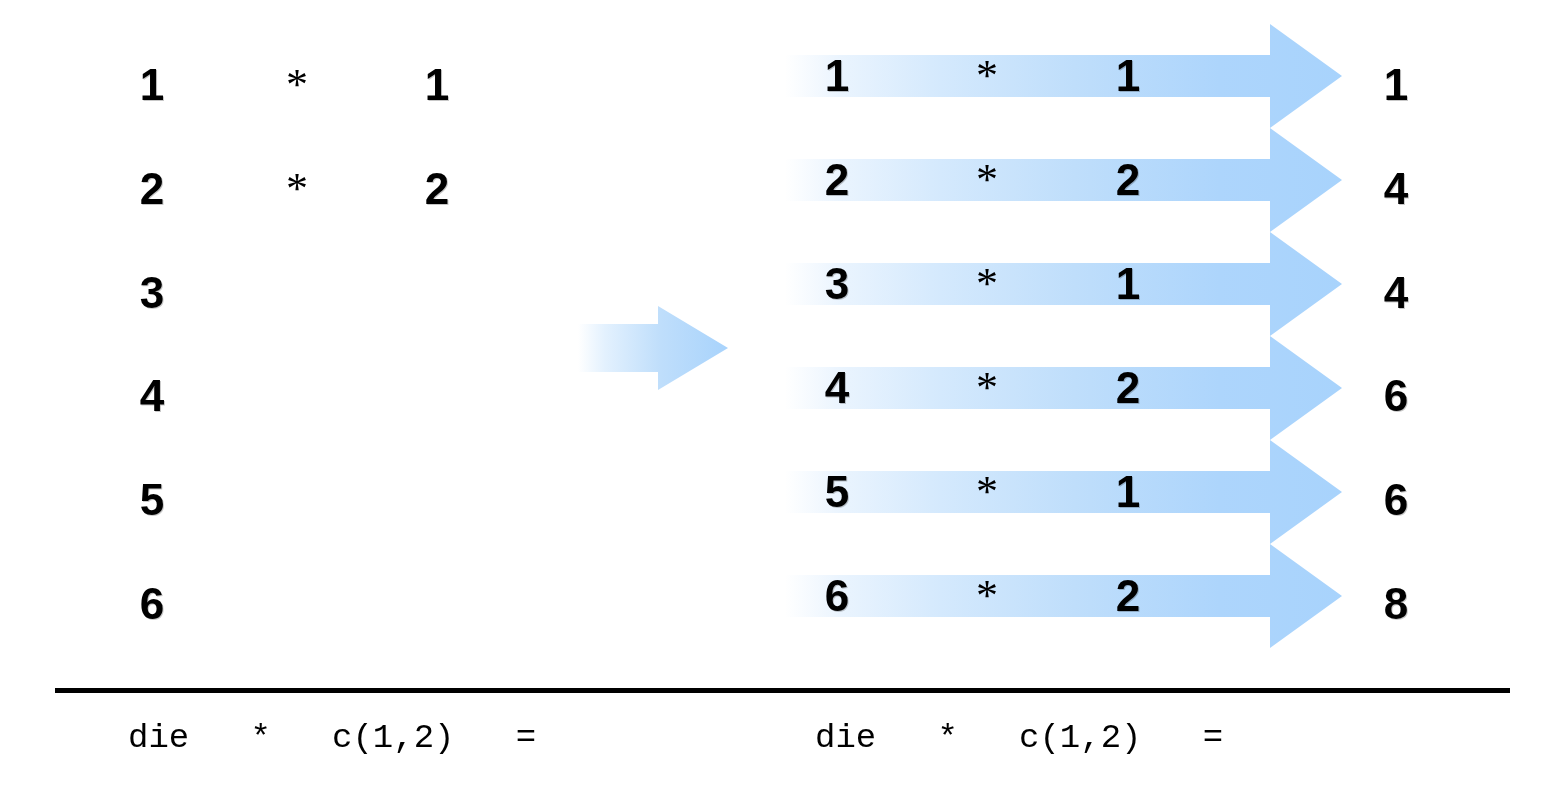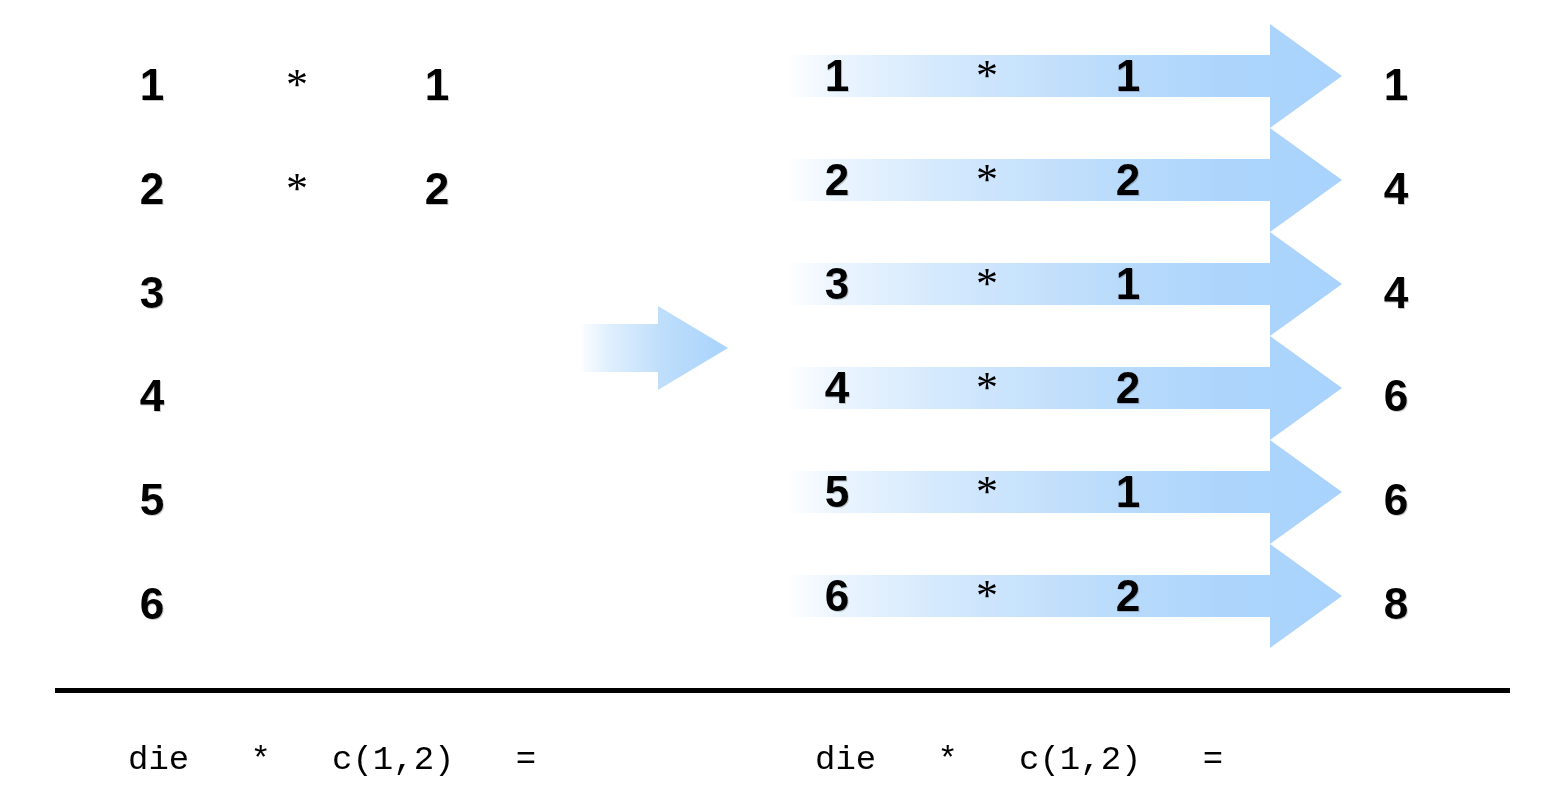--- a/index.html
+++ b/index.html
@@ -96,21 +96,21 @@
   #bottom-rule {
     position: absolute;
     left: 55px;
     top: 688px;
     width: 1455px;
     height: 5px;
     background: #000000;
   }
   .caption {
     position: absolute;
-    top: 760px;
+    top: 738px;
     transform: translateY(-50%);
     font-family: "Liberation Mono", monospace;
     font-size: 34px;
     line-height: 1;
     color: #000000;
     white-space: pre;
   }
   #caption-left  { left: 128px; }
   #caption-right { left: 815px; }
 </style>

